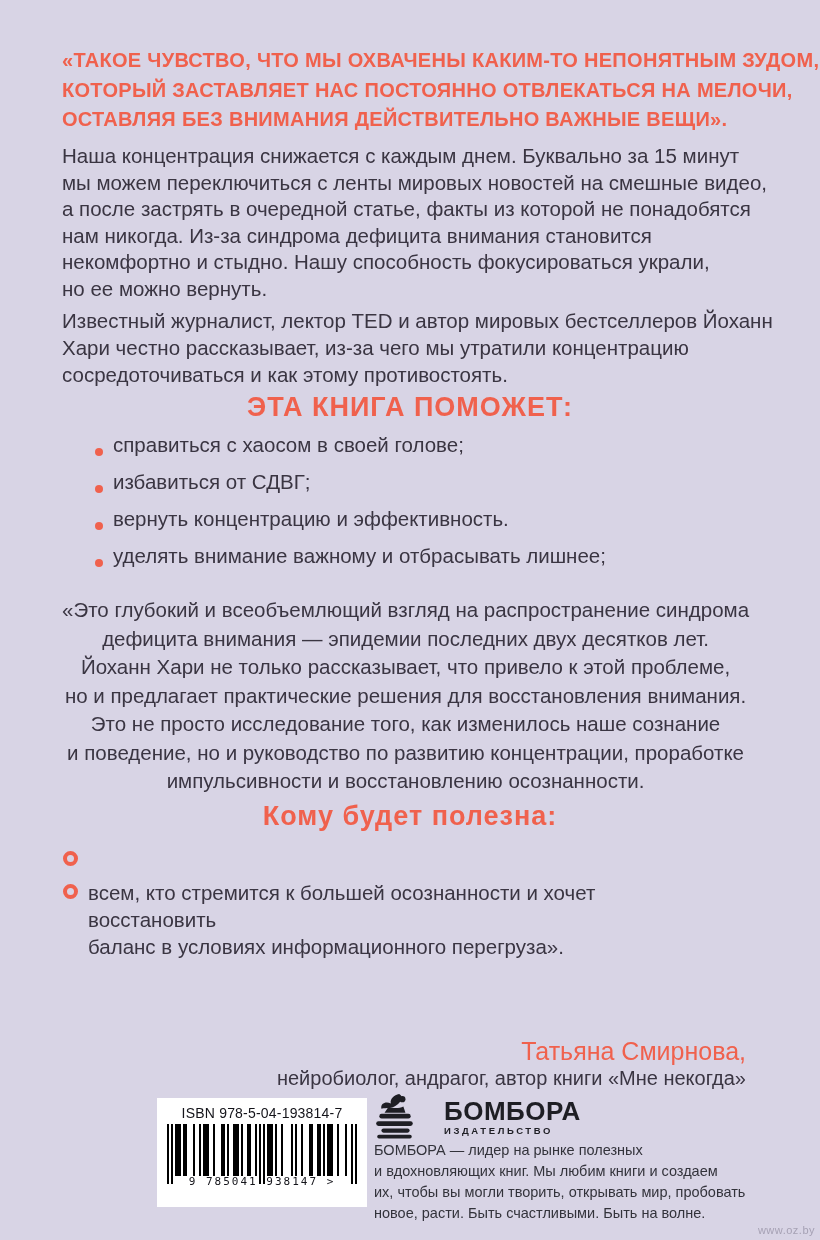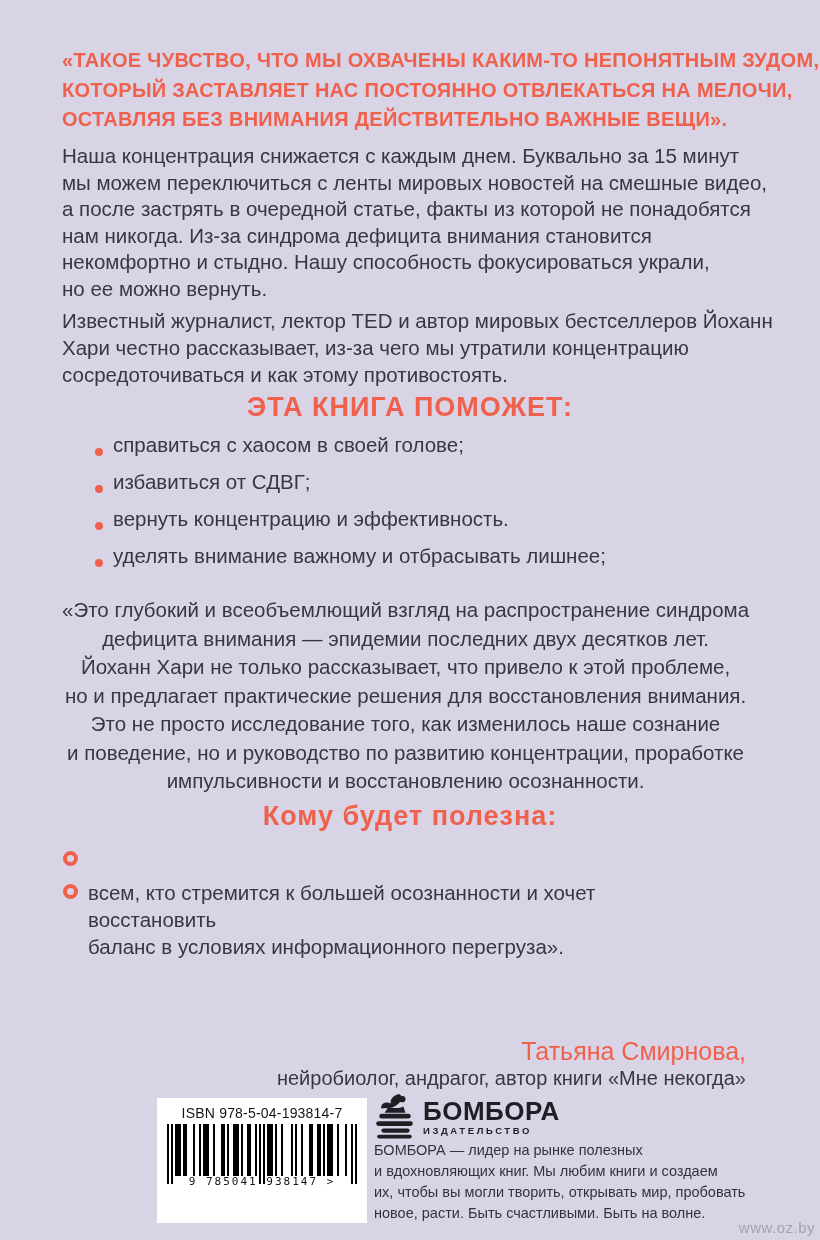--- a/index.html
+++ b/index.html
@@ -40,42 +40,42 @@
   .ring {
     width:15px; height:15px; border-radius:50%; border:4px solid #f0614d;
     margin:5px 10px 0 0; flex:0 0 auto;
   }
 
   .endorse { position:absolute; right:74px; top:1037px; text-align:right; }
   .endorse-name { color:#f0614d; font-size:25px; font-weight:500; line-height:28px; }
   .endorse-cred { color:#3a3542; font-size:20px; line-height:27px; }
 
   .barcode-box {
-    position:absolute; left:157px; top:1098px; width:210px; height:125px;
+    position:absolute; left:157px; top:1098px; width:210px; height:109px;
     background:#ffffff; text-align:center;
   }
   .isbn-label { font-size:14px; color:#14141a; margin-top:7px; letter-spacing:0.2px; }
   .bars { position:relative; width:190px; height:60px; margin:3px auto 0; display:flex; align-items:flex-start; }
   .bars div { flex:0 0 auto; }
   .bc-digits {
     font-family:"DejaVu Sans Mono", monospace; font-size:11px; color:#14141a;
     letter-spacing:2px; margin-top:-9px; background:transparent;
   }
 
   .publisher { position:absolute; left:374px; top:1094px; width:380px; color:#2b2b33; }
-  .pub-head { display:flex; align-items:flex-start; }
+  .pub-head { display:flex; align-items:flex-start;gap:21px; }
   .pub-logo-icon { width:42px; height:46px; flex:0 0 auto; }
   .pub-names { margin-left:7px; padding-top:4px; }
   .pub-name { font-size:26px; font-weight:800; letter-spacing:0.5px; color:#1e1e24; line-height:26px; }
   .pub-sub  { font-size:9.5px; font-weight:700; letter-spacing:2.6px; color:#1e1e24; margin-top:1px; }
   .pub-about { font-size:14.5px; line-height:21px; color:#33333b; }
 
   .watermark {
     position:absolute; right:5px; bottom:4px;
-    font-size:15px; color:#a6a1b4; letter-spacing:0.5px;
+    font-size:11px; color:#a6a1b4; letter-spacing:0.5px;
   }
 </style>
 </head>
 <body>
 
 <div class="page">
 
   <div class="quote-top pre">«ТАКОЕ ЧУВСТВО, ЧТО МЫ ОХВАЧЕНЫ КАКИМ-ТО НЕПОНЯТНЫМ ЗУДОМ,
 КОТОРЫЙ ЗАСТАВЛЯЕТ НАС ПОСТОЯННО ОТВЛЕКАТЬСЯ НА МЕЛОЧИ,
 ОСТАВЛЯЯ БЕЗ ВНИМАНИЯ ДЕЙСТВИТЕЛЬНО ВАЖНЫЕ ВЕЩИ».</div>

